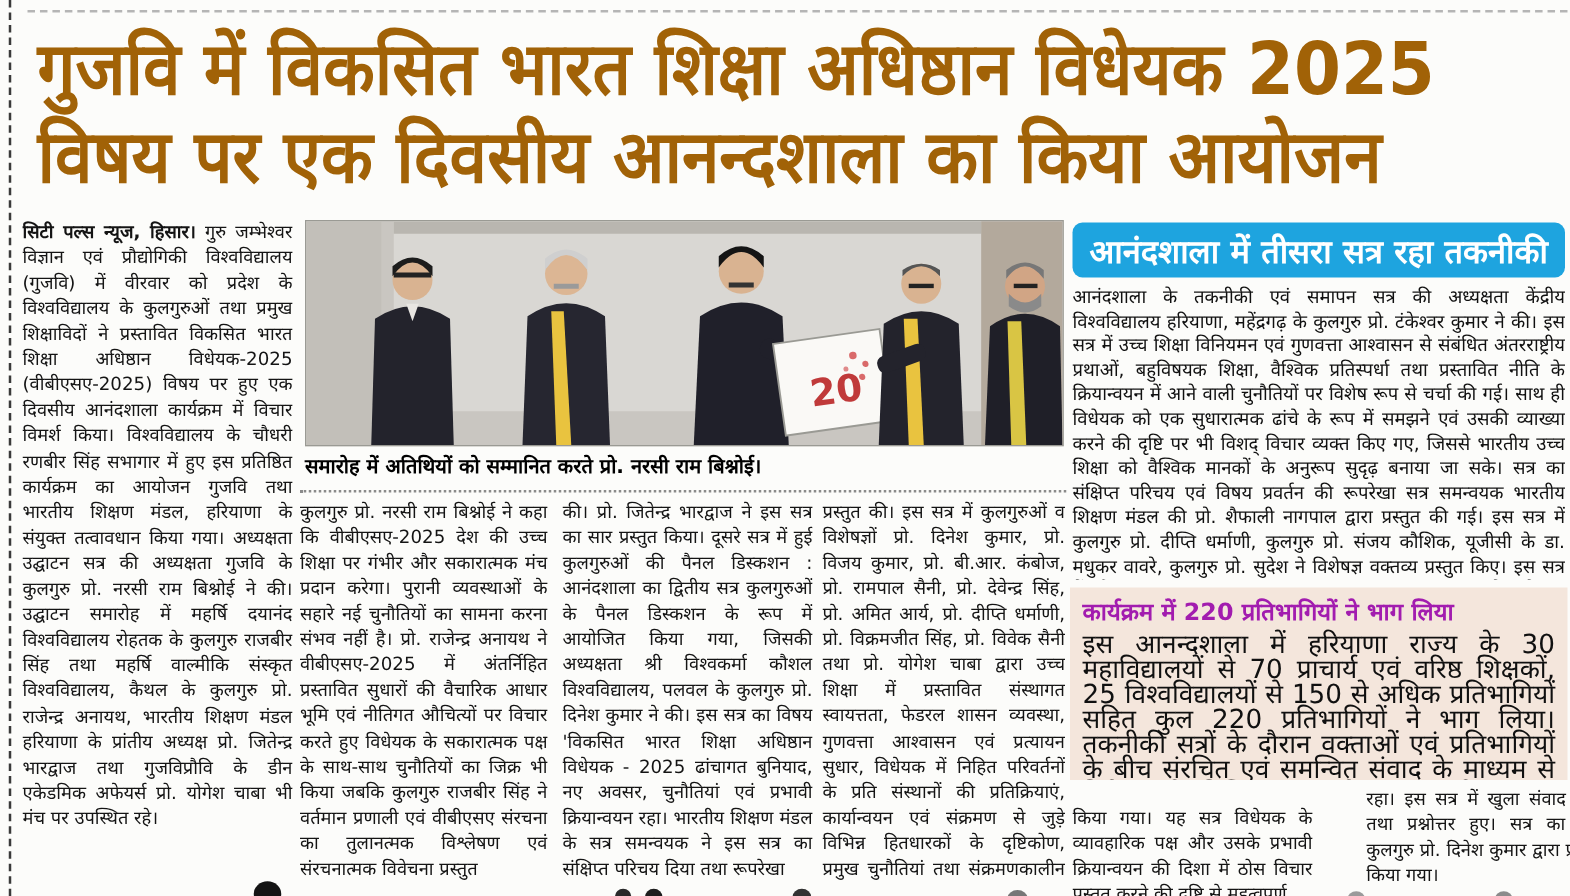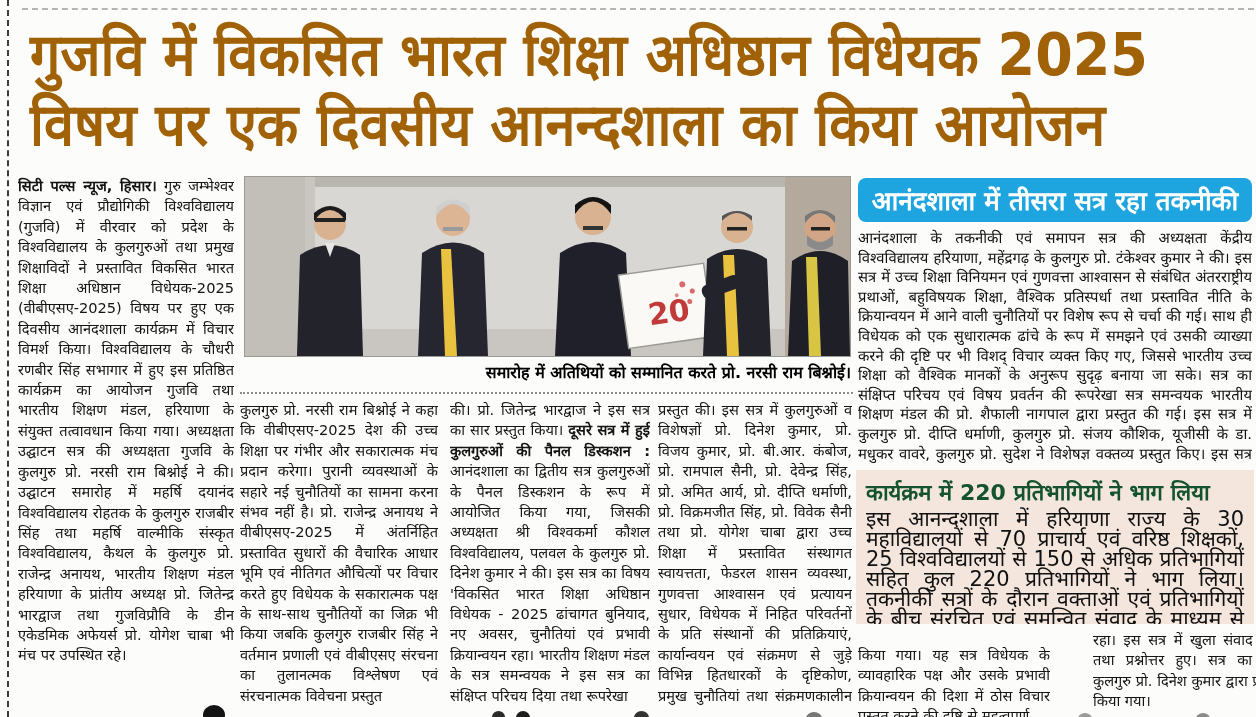--- a/index.html
+++ b/index.html
@@ -10,38 +10,38 @@
   }
   .left-dash{position:absolute;left:7px;top:0;bottom:0;width:0;border-left:2px dashed #3a3a3a;}
   .top-dash{position:absolute;left:22px;right:2px;top:8px;height:0;border-top:2px dashed #b5b5b5;}
 
   .headline{position:absolute;left:30px;top:18px;width:1218px;
     font-weight:800;color:#a16207;letter-spacing:0px;}
   .headline .hl{font-size:54px;line-height:70px;white-space:nowrap;transform:scaleY(1.08);transform-origin:left top;}
 
   .col{position:absolute;font-size:14.6px;line-height:20.4px;text-align:justify;overflow:hidden;color:#141414;}
   .lead-bold{font-weight:bold;}
-  .subhead-bold{font-weight:bold;}
+  .subhead-bold{font-weight:normal;}
 
   .photo-wrap{position:absolute;left:244px;top:176px;width:607px;height:181px;
     border:1px solid #9a9a94;box-sizing:border-box;background:#c9c6c1;}
   .photo-wrap svg{display:block;}
-  .caption{position:absolute;left:244px;top:361px;width:607px;text-align:right;
+  .caption{position:absolute;left:244px;top:361px;width:607px;text-align:left;
     font-weight:bold;font-size:16px;color:#000;}
   .caption-rule{position:absolute;left:240px;top:392px;width:613px;height:0;border-top:2px dotted #8a8a8a;}
 
   .sidebar-box1-title{position:absolute;left:858px;top:178px;width:394px;height:44px;
     background:#1ea4df;border-radius:8px;color:#ffffff;font-weight:bold;font-size:26px;
     display:flex;align-items:center;justify-content:center;overflow:hidden;}
   .sidebar-box1-body{position:absolute;left:858px;top:228px;width:394px;height:236px;
     font-size:14.8px;line-height:19.6px;text-align:justify;overflow:hidden;}
 
   .sidebar-box2{position:absolute;left:856px;top:470px;width:398px;height:154px;
     background:#f4e6dc;box-sizing:border-box;padding:6px 10px 6px 10px;overflow:hidden;}
-  .sidebar-box2 .b2-title{font-size:22px;font-weight:bold;color:#14532d;margin-bottom:3px;}
+  .sidebar-box2 .b2-title{font-size:19px;font-weight:bold;color:#a21caf;margin-bottom:3px;}
   .sidebar-box2 .b2-body{font-size:21px;line-height:20px;text-align:justify;}
 
   .head-dot{position:absolute;border-radius:50%;}
 </style>
 </head>
 <body>
 
 <div class="left-dash"></div>
 <div class="top-dash"></div>
 

